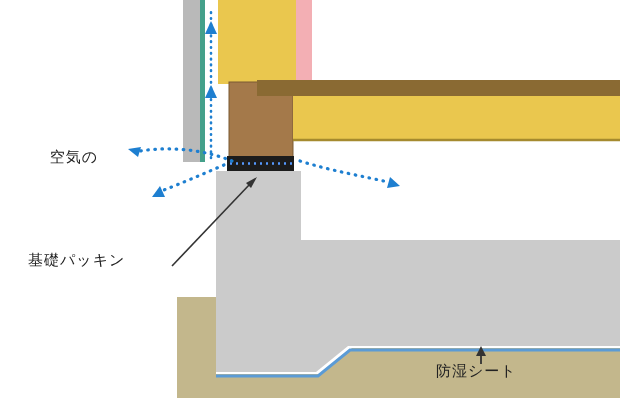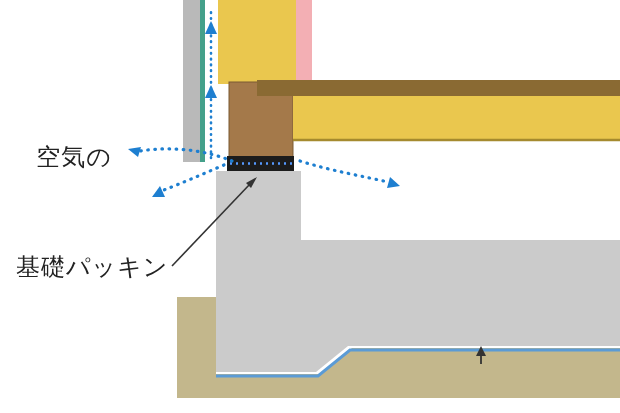--- a/index.html
+++ b/index.html
@@ -8,30 +8,30 @@
     width:620px;
     height:413px;
     background:#ffffff;
     overflow:hidden;
     font-family:"Liberation Sans","DejaVu Sans",sans-serif;
   }
   .stage svg{position:absolute;left:0;top:0;}
   .label{
     position:absolute;
     color:#222222;
-    font-size:24px;
+    font-size:15px;
     font-weight:500;
     letter-spacing:1px;
     white-space:nowrap;
   }
   .label.airflow{
     left:24px;top:141px;width:100px;
     text-align:center;line-height:31px;
   }
-  .label.packing{left:16px;top:251px;}
+  .label.packing{left:28px;top:251px;}
   .label.sheet{left:436px;top:362px;}
 </style>
 </head>
 <body>
 
 <div class="stage">
 
   <svg width="620" height="413" viewBox="0 0 620 413">
 
     <rect x="177" y="297" width="39" height="101" fill="#c3b78c"></rect>
@@ -75,14 +75,15 @@
     <line x1="481" y1="364" x2="481" y2="355" stroke-width="1.8" stroke="#333333"></line>
     <polygon points="481,346 476,356 486,356" fill="#333333"></polygon>
   </svg>
 
   <div class="label airflow">
     <div>空気の</div>
   </div>
 
   <div class="label packing">基礎パッキン</div>
 
+  <div class="label sheet">防湿シート</div>
 
 </div>
 
 </body></html>

